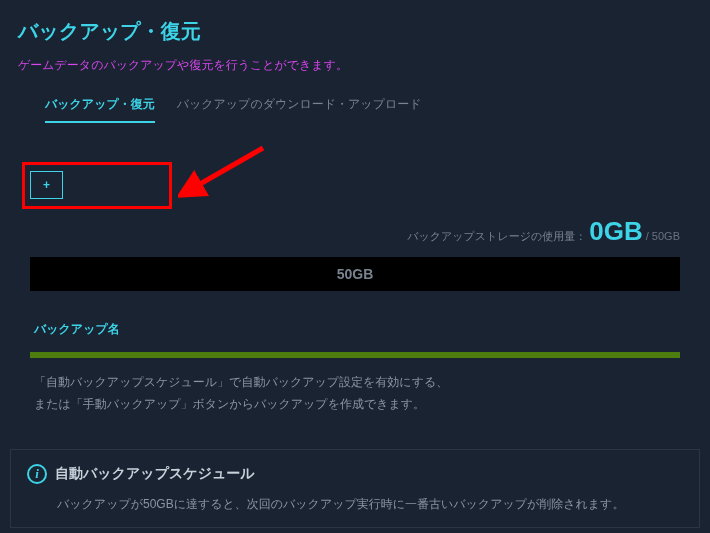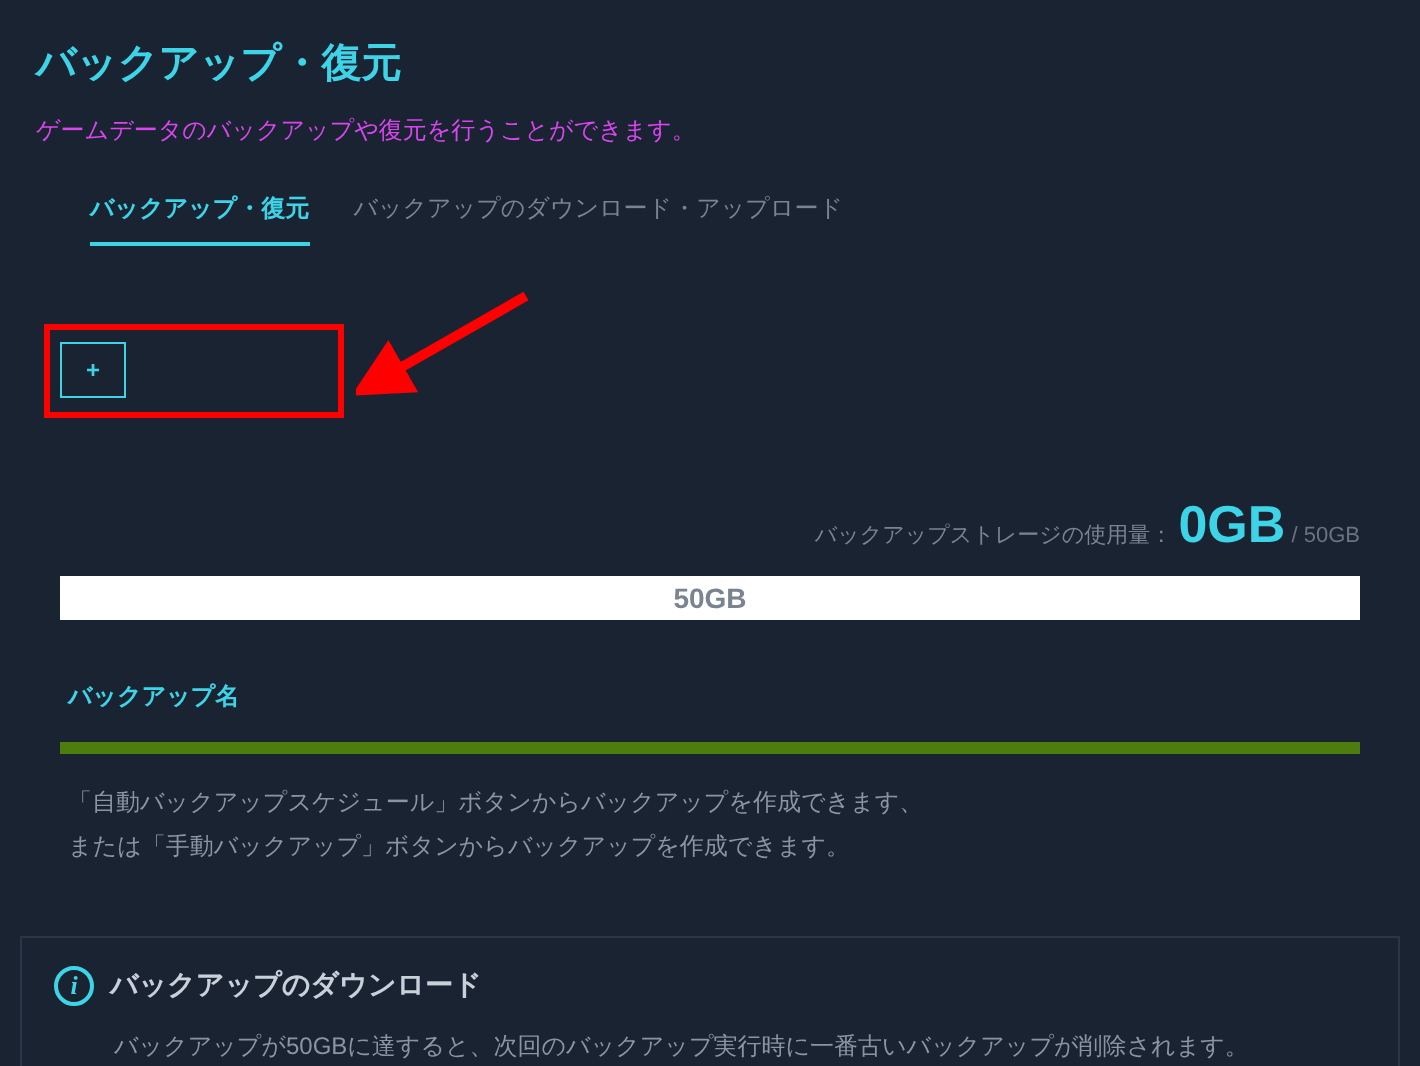--- a/index.html
+++ b/index.html
@@ -75,36 +75,36 @@
       font-weight: bold;
     }
     .arrow-svg {
       position: absolute;
       top: -35px;
       left: 148px;
       pointer-events: none;
     }
     .storage-info {
       text-align: right;
-      margin-top: 48px;
+      margin-top: 17px;
       font-size: 11px;
       color: #7a8390;
     }
     .storage-used {
       color: #3dd4e8;
       font-size: 26px;
       font-weight: bold;
       vertical-align: baseline;
     }
     .storage-total {
       color: #6a7380;
     }
     .storage-bar {
-      background: #ffffff;
-      height: 22px;
+      background: #000000;
+      height: 34px;
       margin-top: 10px;
       display: flex;
       align-items: center;
       justify-content: center;
       color: #7a8390;
       font-size: 14px;
       font-weight: bold;
     }
     .table-header {
       display: flex;
@@ -200,24 +200,24 @@
 
   <div class="storage-bar">
     <span>50GB</span>
   </div>
 
   <div class="table-header">
     <div class="col-name">バックアップ名</div>
   </div>
 
   <div class="empty-msg">
-    <div>「自動バックアップスケジュール」ボタンからバックアップを作成できます、</div>
+    <div>「自動バックアップスケジュール」で自動バックアップ設定を有効にする、</div>
     <div>または「手動バックアップ」ボタンからバックアップを作成できます。</div>
   </div>
 </div>
 
 <div class="info-panel">
   <div class="info-header">
     <div class="info-icon">i</div>
-    <div class="info-title">バックアップのダウンロード</div>
+    <div class="info-title">自動バックアップスケジュール</div>
   </div>
   <div class="info-body">バックアップが50GBに達すると、次回のバックアップ実行時に一番古いバックアップが削除されます。</div>
 </div>
 
 </body></html>

